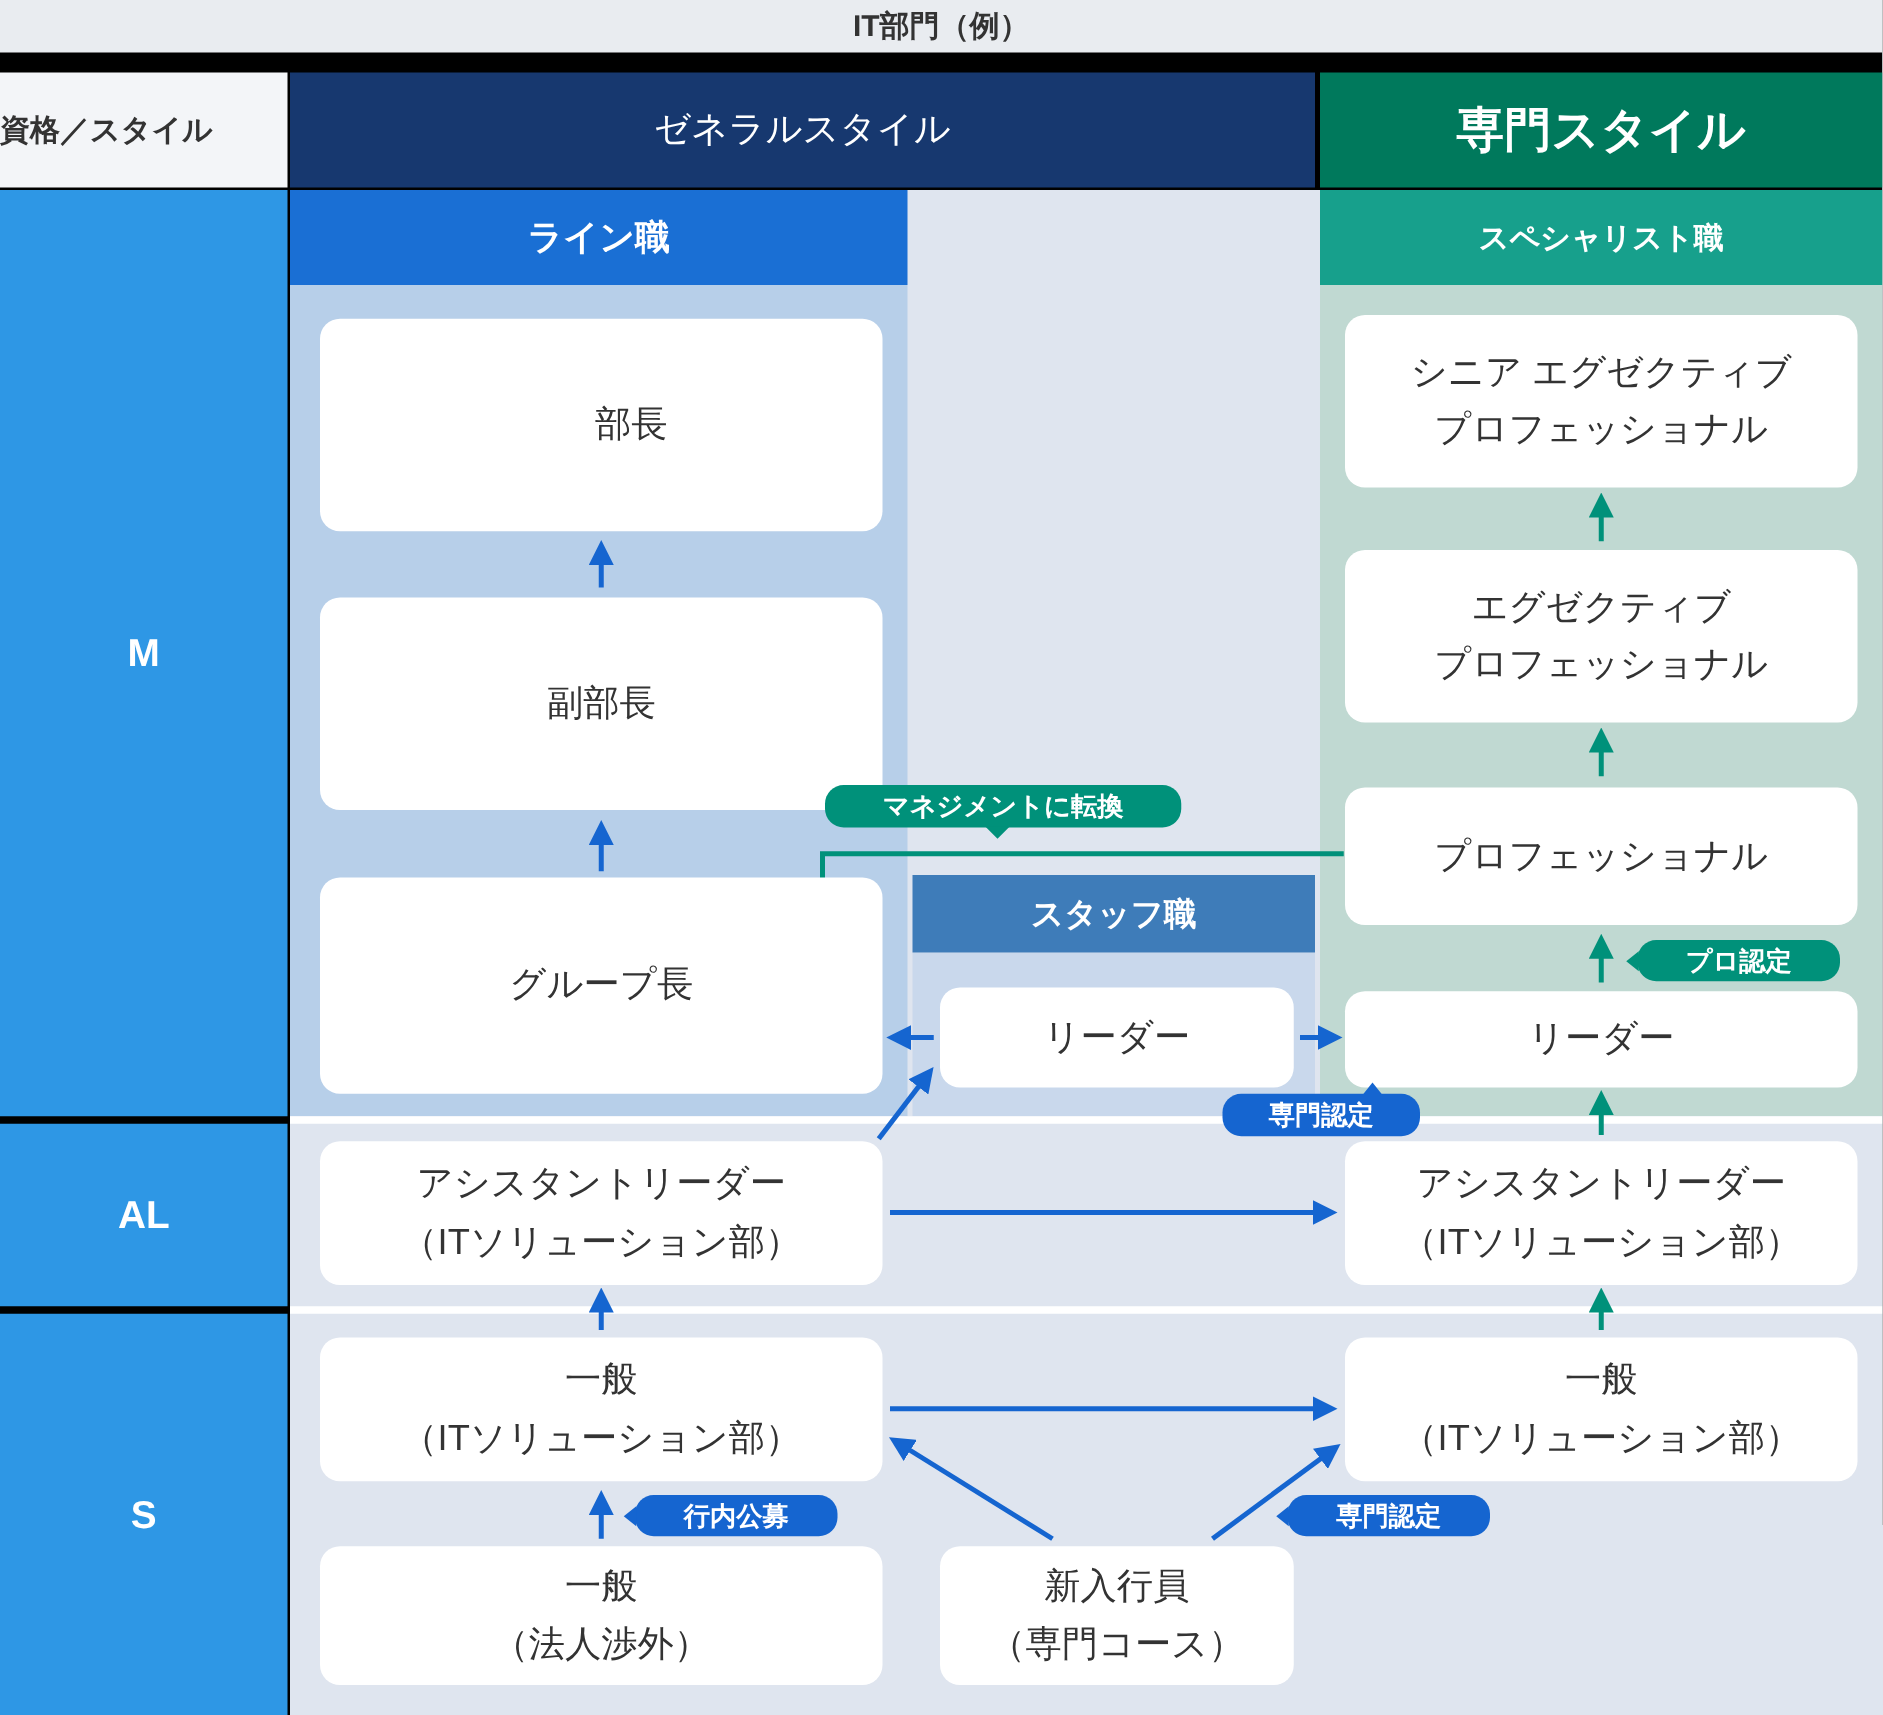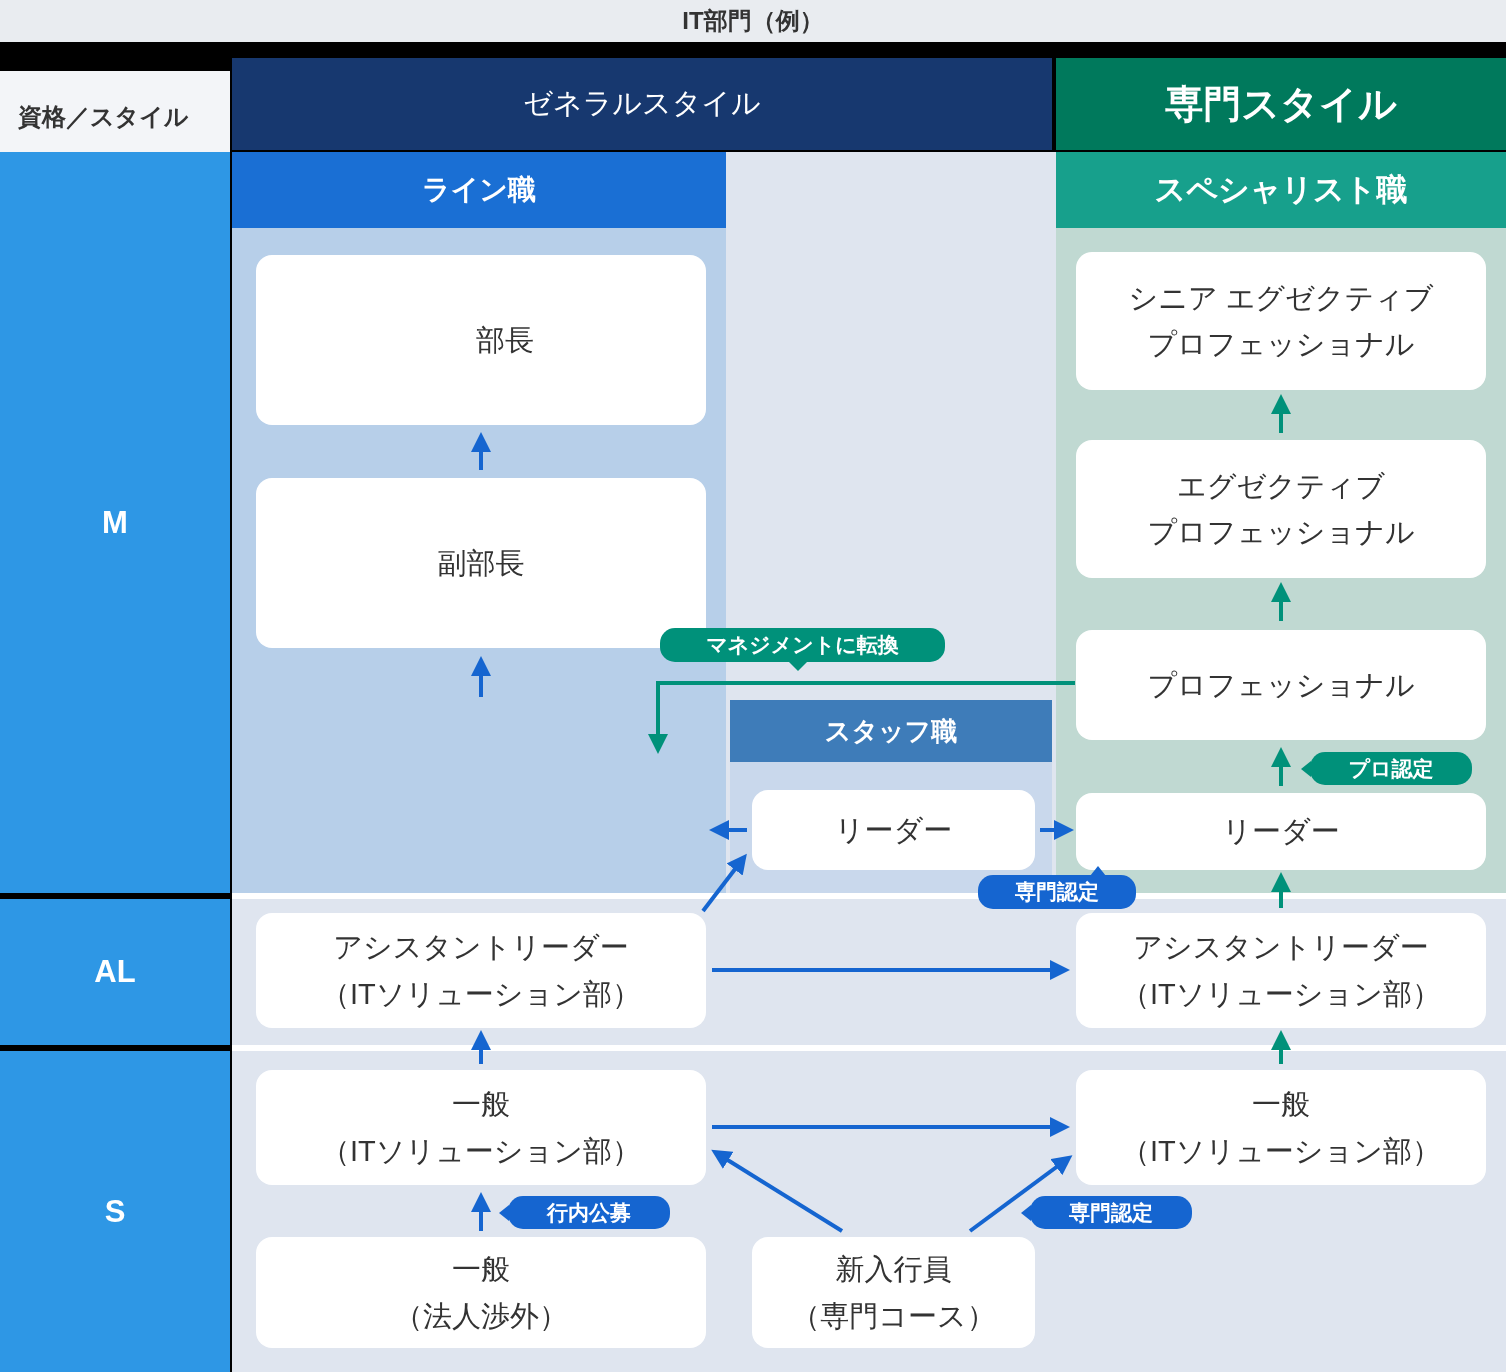--- a/index.html
+++ b/index.html
@@ -4,41 +4,41 @@
 <style>
   * { margin:0; padding:0; box-sizing:border-box; }
   html,body { background:#ffffff; }
   body { font-family:"Liberation Sans","DejaVu Sans",sans-serif; color:#333; }
   .canvas { position:relative; width:1506px; height:1372px; background:#000000; overflow:hidden; }
   .abs { position:absolute; }
   .cc { display:flex; align-items:center; justify-content:center; text-align:center; }
 
   
   #topbar { left:0; top:0; width:1506px; height:42px; background:#e9ecf0; font-size:24px; font-weight:700; }
-  #corner { left:0; top:71px; width:230px; height:92px; background:#f3f5f8; font-size:24px; font-weight:700;
-            display:flex; align-items:center; justify-content:flex-start; padding-left:18px; }
+  #corner { left:0; top:58px; width:230px; height:92px; background:#f3f5f8; font-size:24px; font-weight:700;
+            display:flex; align-items:center; justify-content:flex-start; }
   #hdrGeneral  { left:232px; top:58px; width:820px; height:92px; background:#17386f; color:#fff; font-size:29px; font-weight:400; }
   #hdrSpecial  { left:1056px; top:58px; width:450px; height:92px; background:#00795c; color:#fff; font-size:38px; font-weight:700; }
 
   
   .grade { left:0; width:230px; background:#2e97e5; color:#fff; font-size:31px; font-weight:700; }
   #gradeM  { top:152px;  height:741px; }
   #gradeAL { top:899px;  height:146px; }
   #gradeS  { top:1051px; height:321px; }
 
   
   #contentBg { left:232px; top:152px; width:1274px; height:1220px; background:#dfe5ef; }
   #lineCol   { left:232px; top:228px; width:494px; height:665px; background:#b7cfe9; }
   #specCol   { left:1056px; top:228px; width:450px; height:665px; background:#c0d9d2; }
   #staffCol  { left:730px; top:762px; width:322px; height:131px; background:#c9d8ec; }
 
   
   .jobhdr { color:#fff; font-weight:700; }
   #lineHdr  { left:232px;  top:152px; width:494px; height:76px; background:#1a6fd4; font-size:28px; }
-  #specHdr  { left:1056px; top:152px; width:450px; height:76px; background:#17a08c; font-size:31px; }
+  #specHdr  { left:1056px; top:152px; width:450px; height:76px; background:#17a08c; font-size:24px; }
   #staffHdr { left:730px;  top:700px; width:322px; height:62px; background:#3e7cb9; font-size:26px; }
 
   
   .rowgap { left:232px; width:1274px; height:6px; background:#ffffff; }
   #gap1 { top:893px; } #gap2 { top:1045px; }
 
   
   #arrows { left:0; top:0; width:1506px; height:1372px; pointer-events:none; }
 
   
@@ -131,20 +131,21 @@
     <line x1="1281" y1="433" x2="1281" y2="402" stroke="#00917a" stroke-width="4" marker-end="url(#mg)"></line>
     <line x1="1281" y1="621" x2="1281" y2="590" stroke="#00917a" stroke-width="4" marker-end="url(#mg)"></line>
     <line x1="1281" y1="786" x2="1281" y2="755" stroke="#00917a" stroke-width="4" marker-end="url(#mg)"></line>
     <line x1="1281" y1="908" x2="1281" y2="880" stroke="#00917a" stroke-width="4" marker-end="url(#mg)"></line>
     <line x1="1281" y1="1064" x2="1281" y2="1038" stroke="#00917a" stroke-width="4" marker-end="url(#mg)"></line>
     <path d="M1075,683 H658 V746" fill="none" stroke="#00917a" stroke-width="4" marker-end="url(#mg)"></path>
   </svg>
 
   <div id="boxBucho" class="abs cc pbox">部長</div>
   <div id="boxFuku" class="abs cc pbox">副部長</div>
+  <div id="boxGroup" class="abs cc pbox">グループ長</div>
 
   <div id="boxSenior" class="abs cc pbox">シニア エグゼクティブ
 プロフェッショナル</div>
   <div id="boxExec" class="abs cc pbox">エグゼクティブ
 プロフェッショナル</div>
   <div id="boxPro" class="abs cc pbox">プロフェッショナル</div>
   <div id="boxLeaderSpec" class="abs cc pbox">リーダー</div>
   <div id="boxLeaderStaff" class="abs cc pbox">リーダー</div>
 
   <div id="boxAlLeft" class="abs cc pbox">アシスタントリーダー

